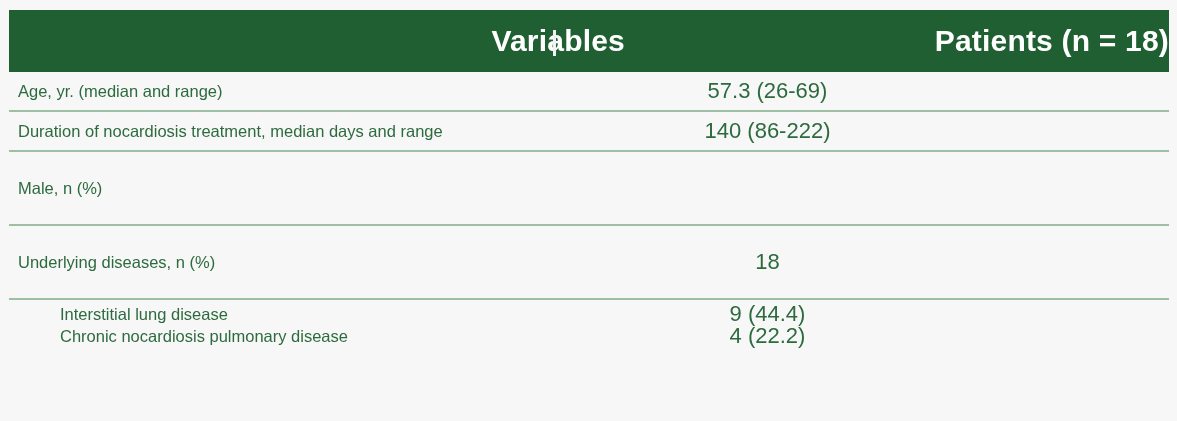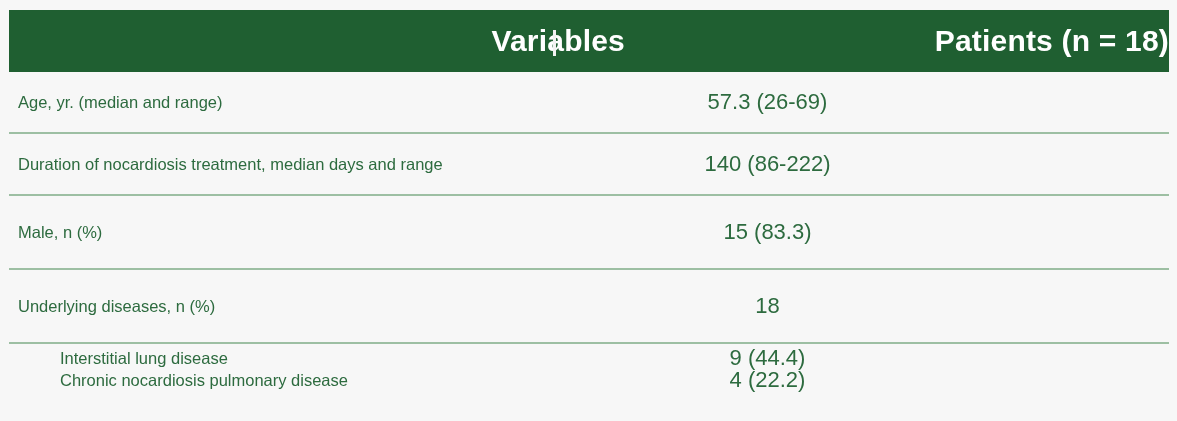--- a/index.html
+++ b/index.html
@@ -66,21 +66,21 @@
 
   .row {
     position: relative;
     display: flex;
     align-items: center;
     box-sizing: border-box;
   }
   .row-sep {
     border-bottom: 2px solid #9dbfa3;
   }
-  .row-h1 { height: 62px; }
+  .row-h1 { height: 40px; }
   .row-h2 { height: 74px; justify-content: space-between; }
   .row-group { height: 98px; align-items: flex-start; }
 
   .cell-label {
     width: 616px;
     box-sizing: border-box;
     padding-left: 9px;
     color: #2d6b3f;
     font-size: 16.5px;
     white-space: nowrap;
@@ -127,21 +127,20 @@
       <div class="cell-value">57.3 (26-69)</div>
     </div>
 
     <div class="row row-h1 row-sep">
       <div class="cell-label">Duration of nocardiosis treatment, median days and range</div>
       <div class="cell-value">140 (86-222)</div>
     </div>
 
     <div class="row row-h2 row-sep">
       <div class="cell-label">Male, n (%)</div>
-      <div class="cell-value">15 (83.3)</div>
     </div>
 
     <div class="row row-h2 row-sep">
       <div class="cell-label">Underlying diseases, n (%)</div>
       <div class="cell-value">18</div>
     </div>
 
     <div class="row row-group">
       <div class="cell-label">
         <span class="sub">Interstitial lung disease</span>

